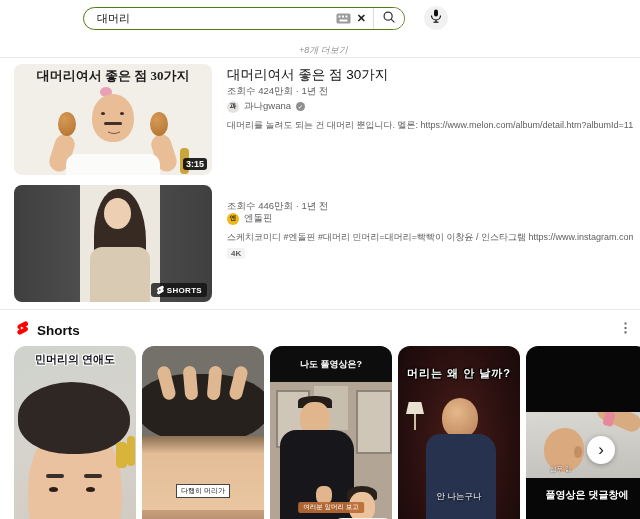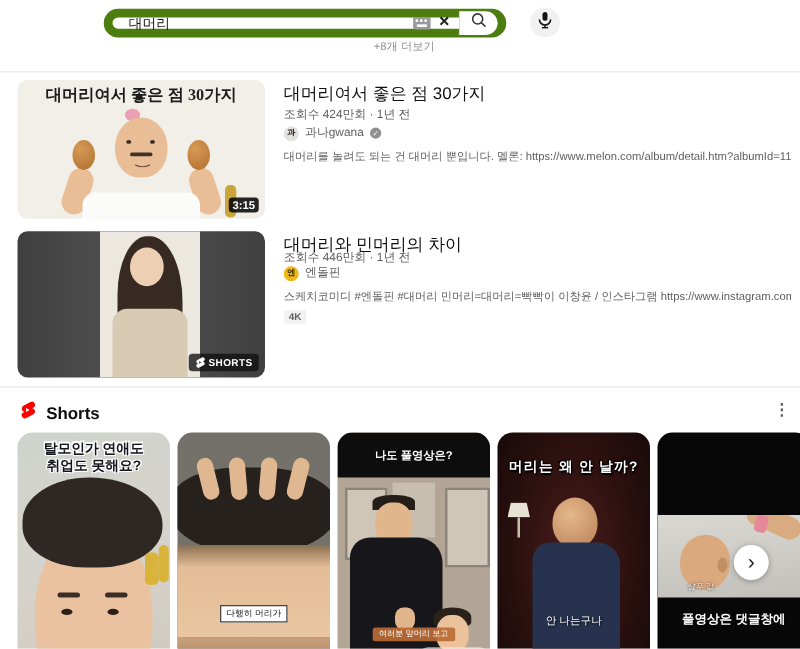--- a/index.html
+++ b/index.html
@@ -1,29 +1,29 @@
 <!DOCTYPE html>
 <html><head>
 <meta charset="utf-8">
 <style>
   html,body{margin:0;padding:0;background:#fff;}
   .page{position:relative;width:640px;height:519px;background:#fff;overflow:hidden;
         font-family:"Liberation Sans",sans-serif;color:#0f0f0f;}
   
   .searchbar{position:absolute;left:83px;top:7px;width:322px;height:23px;box-sizing:border-box;
-             border:7px solid #4d7c0f;border-radius:12px;display:flex;background:#fff;align-items:center;}
+             border:1px solid #4d7c0f;border-radius:12px;display:flex;background:#fff;}
   .search-field{flex:1;display:flex;align-items:center;gap:6px;padding:0 7px 0 13px;min-width:0;}
   .search-query{flex:1;font-size:11px;color:#111;white-space:nowrap;overflow:hidden;}
   .icon-btn{display:flex;align-items:center;justify-content:center;cursor:pointer;}
   .clear-icon{font-size:11px;color:#222;font-weight:700;line-height:1;}
   .search-btn{width:30px;border-left:1px solid #ddd;display:flex;align-items:center;
               justify-content:center;border-radius:0 12px 12px 0;background:#fff;}
   .mic-btn{position:absolute;left:424px;top:6px;width:24px;height:24px;border-radius:50%;
            background:#f1f1f1;display:flex;align-items:center;justify-content:center;}
-  .more-filters{position:absolute;left:299px;top:31px;font-size:9px;color:#8f8f8f;cursor:pointer;}
+  .more-filters{position:absolute;left:299px;top:44px;font-size:9px;color:#8f8f8f;cursor:pointer;font-style:italic;}
   .divider{position:absolute;left:0;width:640px;height:1px;background:#e7e7e7;}
   .d1{top:57px;} .d2{top:309px;}
   
   .thumb1{position:absolute;left:14px;top:64px;width:198px;height:111px;border-radius:8px;
           overflow:hidden;background:#f2efe9;cursor:pointer;}
   .thumb1 .t1-text{position:absolute;top:3px;left:0;width:100%;text-align:center;
           font-family:"Liberation Serif",serif;font-weight:700;font-size:13px;color:#1c1c1c;}
   .abs{position:absolute;}
   .dur-badge{position:absolute;right:5px;bottom:5px;background:rgba(0,0,0,.85);color:#fff;
              font-size:9px;font-weight:700;padding:1px 3px;border-radius:3px;}
@@ -184,21 +184,20 @@
       <div class="abs" style="left:24px;top:13px;width:27px;height:31px;background:#edd0b4;border-radius:50%;"></div>
       <div class="abs" style="left:10px;top:62px;width:60px;height:55px;background:#d9cab4;border-radius:12px 12px 0 0;"></div>
     </div>
     <div class="shorts-badge">
       <svg width="8" height="10" viewBox="0 0 24 30">
           <path fill="#fff" fill-rule="evenodd" d="M20.5 12.9l-1.5-.6 1.8-.95a4.67 4.67 0 0 0-4.37-8.26L5.8 8.7a4.67 4.67 0 0 0 .3 8.4l1.5.6-1.8.96a4.67 4.67 0 0 0 4.37 8.26l10.63-5.6a4.67 4.67 0 0 0-.3-8.42zM9.75 18.02v-6.04l5.62 3.02-5.62 3.02z"></path>
         </svg>
       <span>SHORTS</span>
     </div>
   </div>
-  <div class="vtitle" style="top:187px;">대머리와 민머리의 차이</div>
   <div class="vmeta" style="top:200px;">조회수 446만회 · 1년 전</div>
   <div class="chrow" style="top:212px;">
     <span class="avatar av2">엔</span>
     <span class="chname">엔돌핀</span>
   </div>
   <div class="vdesc" style="top:231px;">스케치코미디 #엔돌핀 #대머리 민머리=대머리=빡빡이 이창윤 / 인스타그램 https://www.instagram.com/changs_boy 홍성현 / 인스타 ...</div>
   <div class="qbadge">4K</div>
 
   <div class="divider d2"></div>
 
@@ -216,22 +215,21 @@
     <div class="abs s1-face"></div>
     <div class="abs s1-hair"></div>
     <div class="abs s1-brow" style="left:32px;"></div>
     <div class="abs s1-brow" style="left:70px;"></div>
     <div class="abs s1-eye" style="left:35px;"></div>
     <div class="abs s1-eye" style="left:72px;"></div>
 
     <div class="abs s1-fig" style="left:102px;top:96px;width:11px;height:26px;"></div>
     <div class="abs s1-fig" style="left:113px;top:90px;width:8px;height:30px;"></div>
     <div class="ov-dark">
-      <div>탈모인가 연애도</div>
-      <div>취업도 못해요?</div>
+      <div>민머리의 연애도</div>
     </div>
   </div>
 
   <div class="scard c2">
     <div class="abs s2-hair"></div>
     <div class="abs s2-finger" style="left:18px;transform:rotate(-14deg);"></div>
     <div class="abs s2-finger" style="left:42px;transform:rotate(-5deg);"></div>
     <div class="abs s2-finger" style="left:66px;transform:rotate(5deg);"></div>
     <div class="abs s2-finger" style="left:90px;transform:rotate(14deg);"></div>
     <div class="abs s2-fore"></div>

